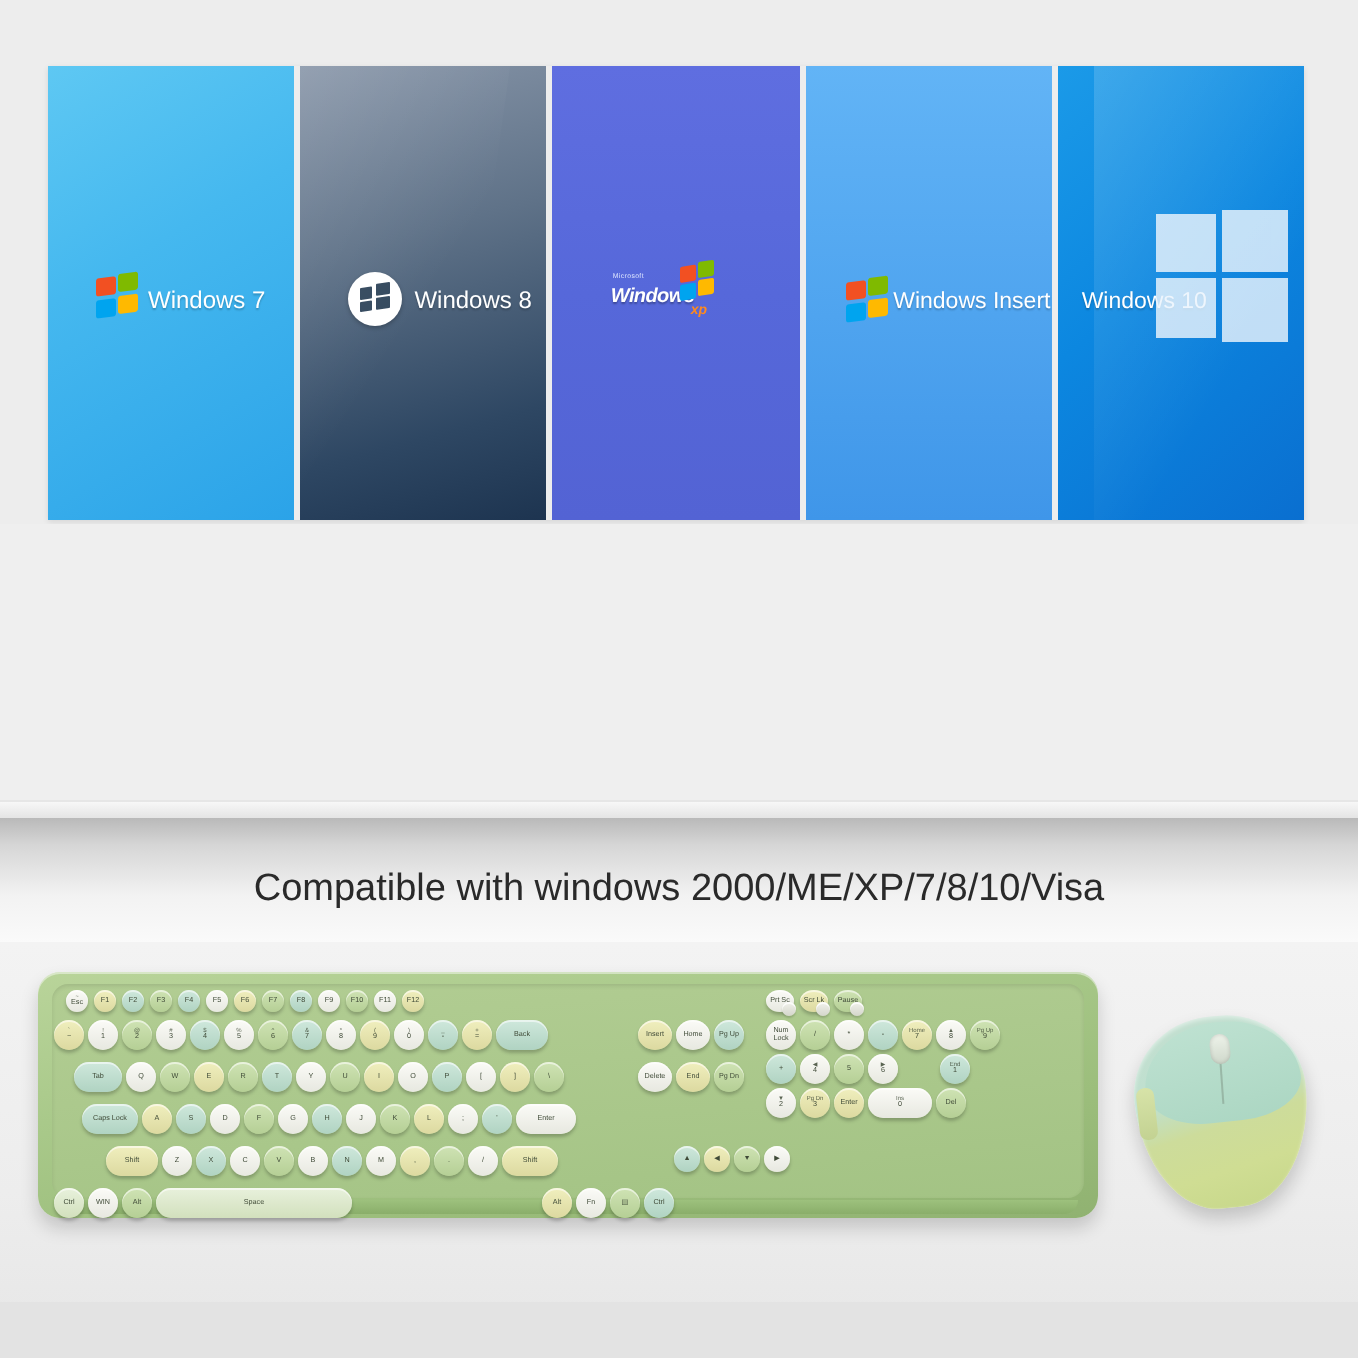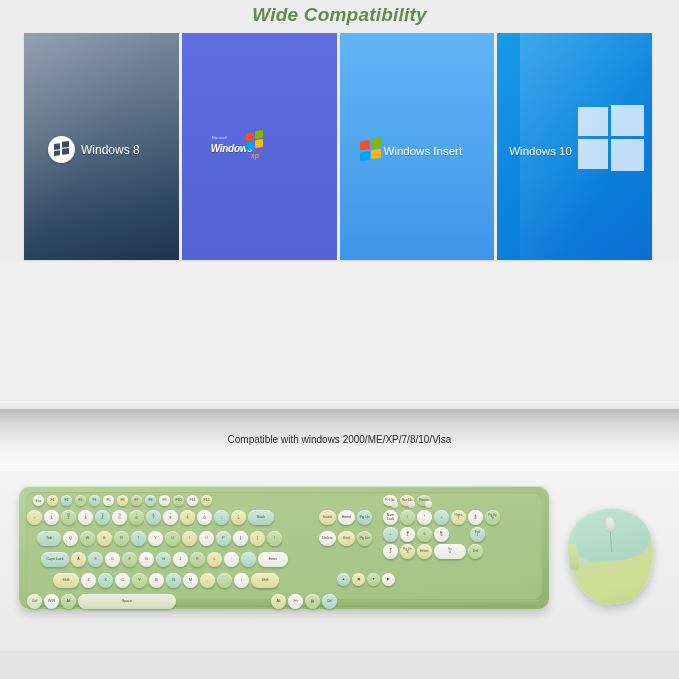--- a/index.html
+++ b/index.html
@@ -93,21 +93,21 @@
   .w10-mark i:nth-child(4){left:33px;top:34px;width:33px;height:32px;}
 
   
   .device-area{position:absolute;left:0;top:262px;width:679px;height:143px;background:#efefef;}
   .shelf-line{position:absolute;left:0;top:400px;width:679px;height:9px;
     background:linear-gradient(180deg,#f7f7f7,#e2e2e2);border-top:1px solid #e6e6e6;}
   .shelf-band{position:absolute;left:0;top:409px;width:679px;height:62px;
     background:linear-gradient(180deg,#b9b9b9 0%,#d6d6d6 22%,#f2f2f2 62%,#fafafa 100%);}
   .compat-text{
     position:absolute;left:0;top:434px;width:679px;text-align:center;
-    font-size:10px;color:#2a2a2a;
+    font-size:19px;color:#2a2a2a;
   }
 
   
   .dev{position:absolute;}
   .asus-mon{left:12px;top:286px;width:112px;height:110px;}
   .asus-mon .screen{position:absolute;left:0;top:0;width:112px;height:76px;border-radius:3px;
     background:linear-gradient(160deg,#2c2c2e 0%,#111 45%,#000 100%);
     border:2px solid #3a3a3c;box-sizing:border-box;
     box-shadow:inset 0 0 10px rgba(255,255,255,.05);}
   .asus-mon .gloss{position:absolute;left:3px;top:3px;width:104px;height:40px;
@@ -247,24 +247,32 @@
   .mouse .wheel{position:absolute;left:37px;top:9px;width:10px;height:15px;border-radius:5px;
     background:linear-gradient(180deg,#eef3ea,#cfd8cb);box-shadow:inset 0 0 2px rgba(0,0,0,.18);transform:rotate(-6deg);}
   .mouse .sidebtn{position:absolute;left:1px;top:36px;width:9px;height:26px;border-radius:4px;
     background:linear-gradient(180deg,#d7e3a8,#c3d292);transform:rotate(-6deg);}
 </style>
 </head>
 <body>
 
 <div id="stage">
 
-  <div class="title">Wide Compatibility</div>
 
   <div class="os-strip">
 
+    <div class="os-panel p-win7">
+      <div class="flag win7-flag">
+          <i></i>
+          <i></i>
+          <i></i>
+          <i></i>
+        </div>
+      <div class="label">Windows 7</div>
+    </div>
 
     <div class="os-panel p-win8">
       <div class="w8-badge">
         <div class="pane">
             <i></i>
             <i></i>
             <i></i>
             <i></i>
           </div>
       </div>

